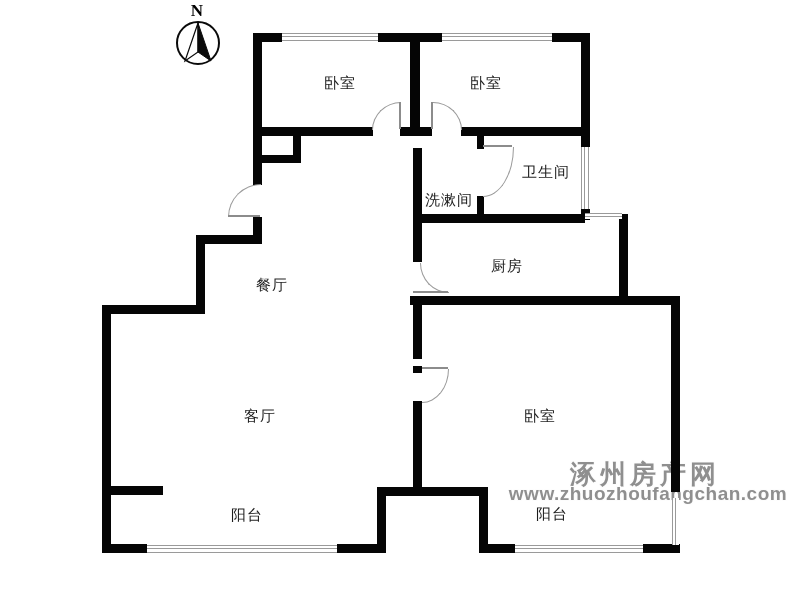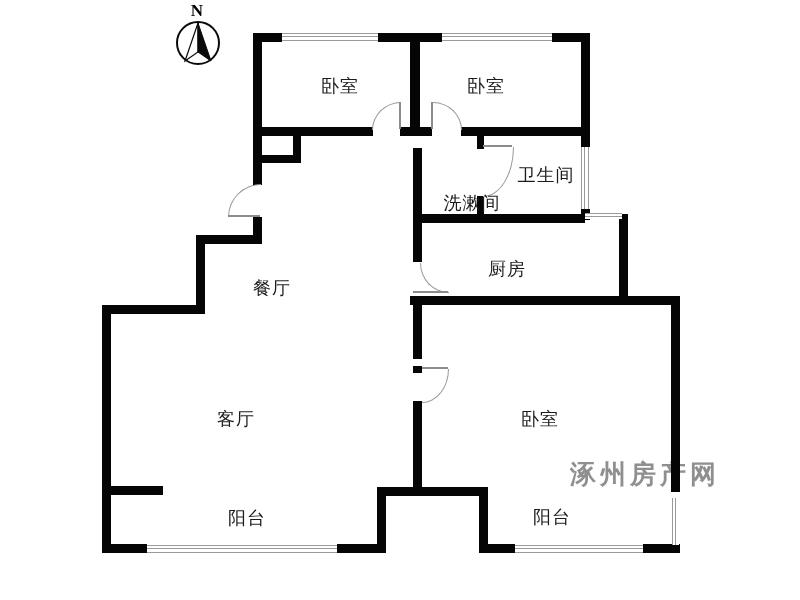--- a/index.html
+++ b/index.html
@@ -12,21 +12,21 @@
   .window-v{position:absolute;background:repeating-linear-gradient(to right,#9a9a9a 0 1px,#ffffff 1px 3.4px);}
   .leaf-h{position:absolute;height:2px;background:#8c8c8c;}
   .leaf-v{position:absolute;width:2px;background:#8c8c8c;}
   .arc{position:absolute;}
   .arc-tl{border-top:1.4px solid #9a9a9a;border-left:1.4px solid #9a9a9a;border-radius:100% 0 0 0;}
   .arc-tr{border-top:1.4px solid #9a9a9a;border-right:1.4px solid #9a9a9a;border-radius:0 100% 0 0;}
   .arc-br{border-bottom:1.4px solid #9a9a9a;border-right:1.4px solid #9a9a9a;border-radius:0 0 100% 0;}
   .arc-bl{border-bottom:1.4px solid #9a9a9a;border-left:1.4px solid #9a9a9a;border-radius:0 0 0 100%;}
   .room-label{
     position:absolute;transform:translateX(-50%);white-space:nowrap;
-    font-size:18px;color:#1c1c1c;letter-spacing:1px;z-index:3;
+    font-size:15px;color:#1c1c1c;letter-spacing:1px;z-index:3;
   }
   .compass-n{
     position:absolute;left:197px;top:1px;transform:translateX(-50%);
     font-family:"Liberation Serif",serif;font-weight:bold;font-size:17px;color:#000;z-index:3;
   }
   .compass-svg{position:absolute;left:175px;top:20px;width:46px;height:46px;z-index:3;}
   .watermark{
     position:absolute;transform:translateX(-50%);white-space:nowrap;z-index:1;
     font-weight:bold;color:#8f8f8f;
     text-shadow:-1px -1px 0 #fdfdfd,1px -1px 0 #fdfdfd,-1px 1px 0 #fdfdfd,1px 1px 0 #fdfdfd,0 0 2px #ffffff;
@@ -34,20 +34,21 @@
   .wm-name{left:645px;top:457px;font-size:26px;letter-spacing:4px;font-family:"Liberation Serif",serif;}
   .wm-url{left:648px;top:483px;font-size:19px;letter-spacing:0.5px;}
   .z2{z-index:2;}
 </style>
 </head>
 <body>
 
 <div id="plan">
 
   <div class="watermark wm-name">涿州房产网</div>
+  <div class="watermark wm-url">www.zhuozhoufangchan.com</div>
 
   <div class="compass-n">N</div>
   <svg class="compass-svg" viewBox="0 0 46 46">
     <circle cx="23" cy="23" r="21" fill="none" stroke="#0a0a0a" stroke-width="2"></circle>
     <polygon points="23,3 10,41 23,32" fill="#ffffff" stroke="#0a0a0a" stroke-width="1.2"></polygon>
     <polygon points="23,3 36,41 23,32" fill="#0a0a0a" stroke="#0a0a0a" stroke-width="1"></polygon>
   </svg>
 
   <div class="wall z2" style="left:253px;top:33px;width:29px;height:9px;"></div>
   <div class="wall z2" style="left:378px;top:33px;width:64px;height:9px;"></div>
@@ -127,21 +128,21 @@
 
   <div class="arc arc-bl z2" style="left:420px;top:263px;width:28px;height:29px;"></div>
   <div class="leaf-h z2" style="left:413px;top:291px;width:35px;"></div>
 
   <div class="arc arc-br z2" style="left:422px;top:369px;width:26px;height:33px;"></div>
   <div class="leaf-h z2" style="left:422px;top:367px;width:26px;"></div>
 
   <div class="room-label" style="left:340px;top:74px;">卧室</div>
   <div class="room-label" style="left:486px;top:74px;">卧室</div>
   <div class="room-label" style="left:546px;top:163px;">卫生间</div>
-  <div class="room-label" style="left:449px;top:191px;margin-left:23px;">洗漱间</div>
+  <div class="room-label" style="left:449px;top:191px;">洗漱间</div>
   <div class="room-label" style="left:507px;top:257px;">厨房</div>
   <div class="room-label" style="left:272px;top:276px;">餐厅</div>
-  <div class="room-label" style="left:236px;top:407px;">客厅</div>
+  <div class="room-label" style="left:260px;top:407px;">客厅</div>
   <div class="room-label" style="left:540px;top:407px;">卧室</div>
   <div class="room-label" style="left:247px;top:506px;">阳台</div>
   <div class="room-label" style="left:552px;top:505px;">阳台</div>
 
 </div>
 
 </body></html>

